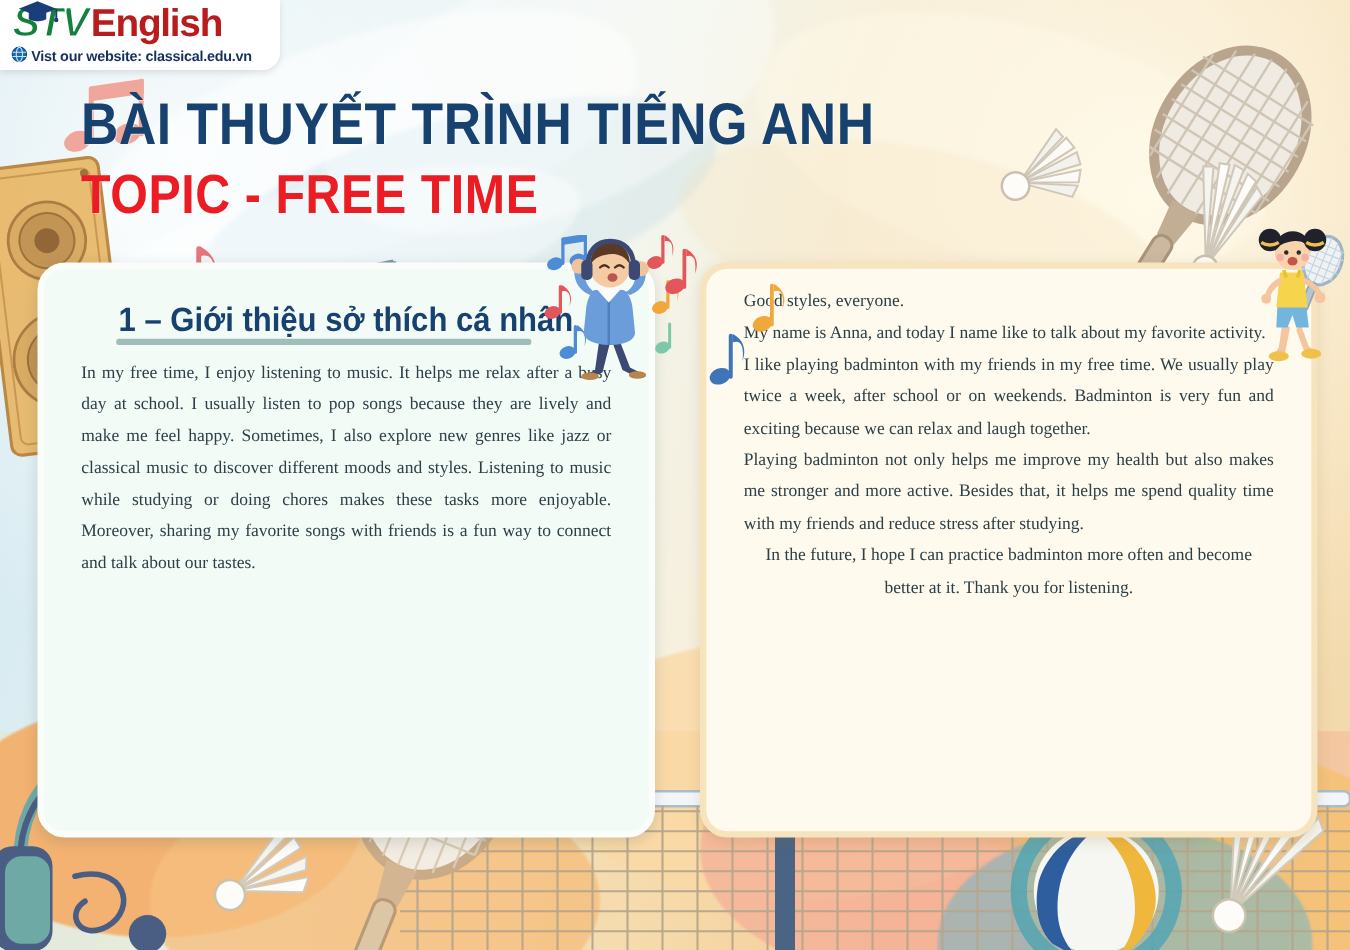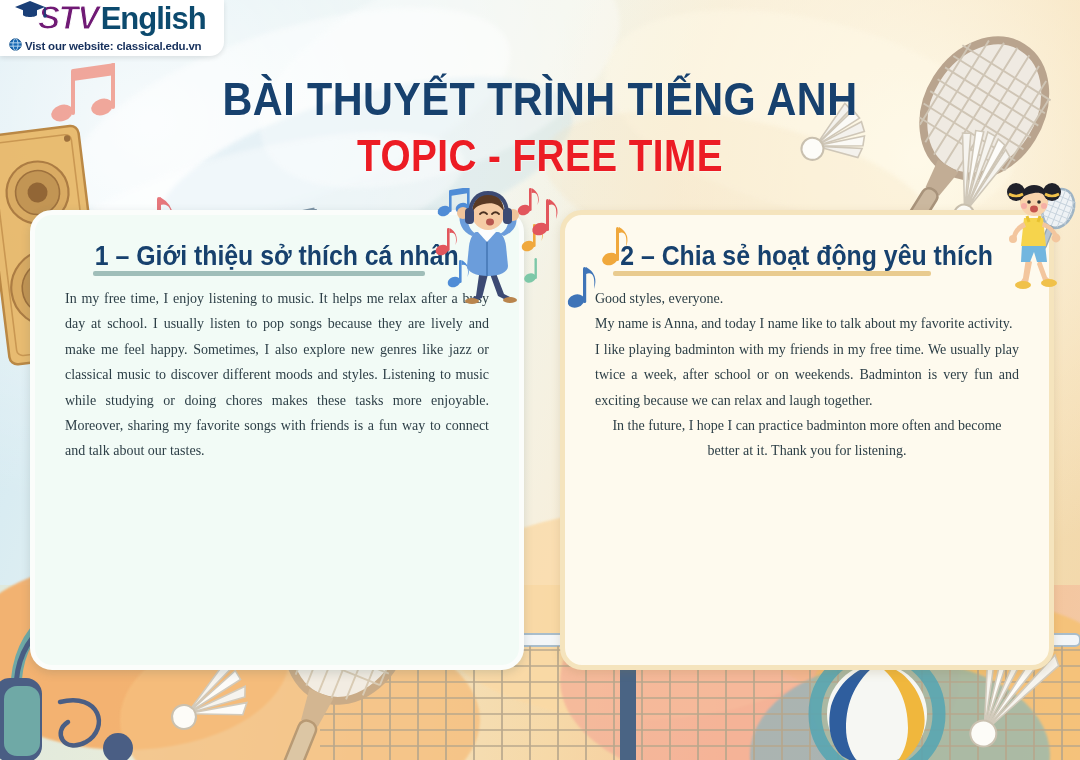--- a/index.html
+++ b/index.html
@@ -86,54 +86,53 @@
     z-index: 40;
   }
   .logo-row {
     position: absolute; left: 10px; top: 1px;
     display: flex; align-items: baseline;
   }
   .logo-stv {
     font-family: "Liberation Sans", sans-serif;
     font-weight: bold;
     font-size: 33px;
-    color: #701a75;
+    color: #15803d;
     letter-spacing: -1.5px;
     font-style: italic;
     line-height: 1;
     position: relative;
-    margin-left: 28px;
     -webkit-text-stroke: 1px #ffffff;
   }
   .logo-english {
     font-family: "Liberation Sans", sans-serif;
     font-weight: bold;
     font-size: 31px;
-    color: #0c4a6e;
+    color: #b91c1c;
     letter-spacing: -1px;
     line-height: 1;
     margin-left: 3px;
   }
   .cap-icon { position: absolute; left: 3px; top: -3px; z-index: 3; }
   .logo-sub {
     position: absolute; left: 9px; top: 37px;
     display: flex; align-items: center; gap: 3px;
   }
   .logo-sub-text {
     font-family: "Liberation Sans", sans-serif;
     font-weight: bold;
     font-size: 11.5px;
     color: #16305c;
     letter-spacing: -.2px;
   }
 
   
   .title-wrap {
     position: absolute; left: 0; right: 0; top: 74px;
-    text-align: center; z-index: 30;
+    text-align: left; z-index: 30;
   }
   .title-main {
     font-family: "Liberation Sans Narrow", "Liberation Sans", sans-serif;
     font-weight: bold;
     font-size: 47px;
     color: #17416e;
     letter-spacing: .5px;
     transform: scaleX(.88);
     line-height: 1.08;
     text-shadow: 1px 1px 0 rgba(255,255,255,.45);
@@ -444,28 +443,25 @@
     <div class="card-head">
       <div class="head-underline ul-left"></div>
       <span class="head-text">1 – Giới thiệu sở thích cá nhân</span>
     </div>
     <div class="card-body">
       <p>In my free time, I enjoy listening to music. It helps me relax after a busy day at school. I usually listen to pop songs because they are lively and make me feel happy. Sometimes, I also explore new genres like jazz or classical music to discover different moods and styles. Listening to music while studying or doing chores makes these tasks more enjoyable. Moreover, sharing my favorite songs with friends is a fun way to connect and talk about our tastes.</p>
     </div>
   </div>
 
   <div class="card card-right">
-    <div class="card-head">
-      <div class="head-underline ul-right"></div>
-      <span class="head-text">2 – Chia sẻ hoạt động yêu thích</span>
-    </div>
     <div class="card-body lines">
       <p>Good styles, everyone.</p>
       <p>My name is Anna, and today I name like to talk about my favorite activity.</p>
       <p>I like playing badminton with my friends in my free time. We usually play twice a week, after school or on weekends. Badminton is very fun and exciting because we can relax and laugh together.</p>
+      <p>Playing badminton not only helps me improve my health but also makes me stronger and more active. Besides that, it helps me spend quality time with my friends and reduce stress after studying.</p>
       <p>In the future, I hope I can practice badminton more often and become better at it. Thank you for listening.</p>
     </div>
   </div>
 
   <div class="illus notes-mid">
     <svg width="110" height="130" viewBox="0 0 110 130">
       <g fill="#e2565c">
         <ellipse cx="12" cy="34" rx="8" ry="6" transform="rotate(-20 12 34)"></ellipse>
         <rect x="18" y="4" width="3" height="32" rx="1.5"></rect>
         <path d="M21 4 q12 7 7 20 q2 -17 -7 -14 Z"></path>

